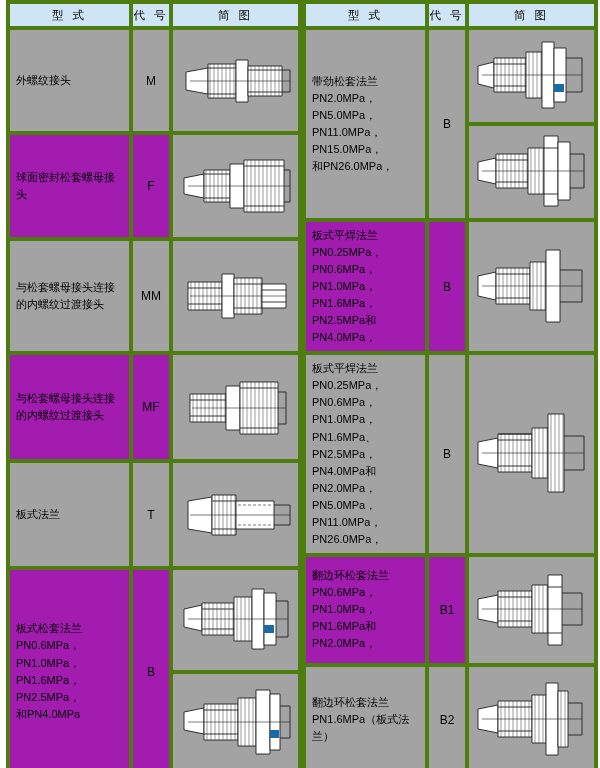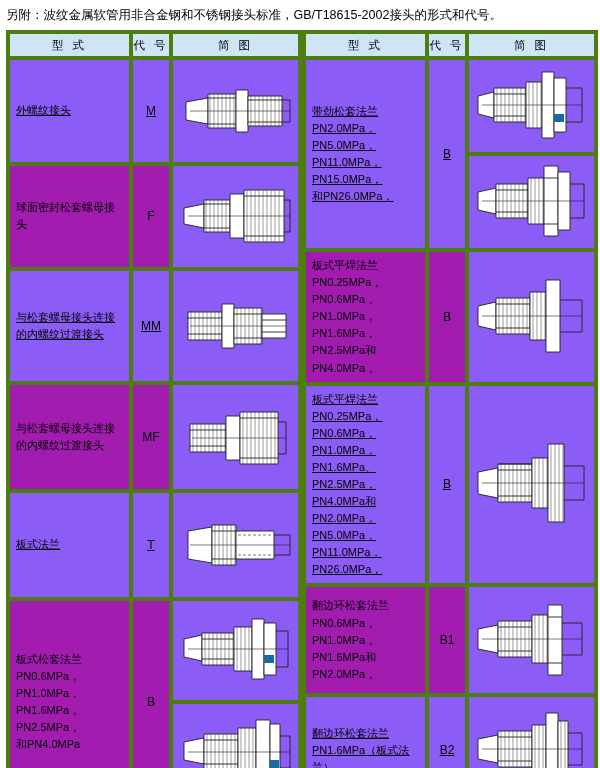--- a/index.html
+++ b/index.html
@@ -67,21 +67,21 @@
   }
   td.code {
     text-align: center;
     font-size: 12px;
   }
   td.fig {
     text-align: center;
     padding: 0;
   }
   .hl { background: #a21caf; }
-  .wt { background: #8b5cf6; text-decoration: underline; }
+  .wt { background: #a3a3a3; }
 
   .fig-wrap {
     width: 127px;
     margin: 0 auto;
     display: flex;
     align-items: center;
     justify-content: center;
   }
   svg { display: block; }
   .ln { stroke: #231f20; fill: none; stroke-width: 0.9; }
@@ -89,21 +89,20 @@
   .fillw { fill: #ffffff; }
   .fillb { fill: #1b6aa5; }
   .hatch-line { stroke: #231f20; stroke-width: 0.45; }
   .dash { stroke: #231f20; fill: none; stroke-width: 0.6; stroke-dasharray: 3 2; }
 </style>
 </head>
 <body>
 
 <div class="page">
 
-  <div class="title">另附：波纹金属软管用非合金钢和不锈钢接头标准，GB/T18615-2002接头的形式和代号。</div>
 
   <div class="tables">
 
     <table class="tbl-left">
       <colgroup>
           <col class="c-type">
           <col class="c-code">
           <col class="c-fig">
         </colgroup>
       <thead>

